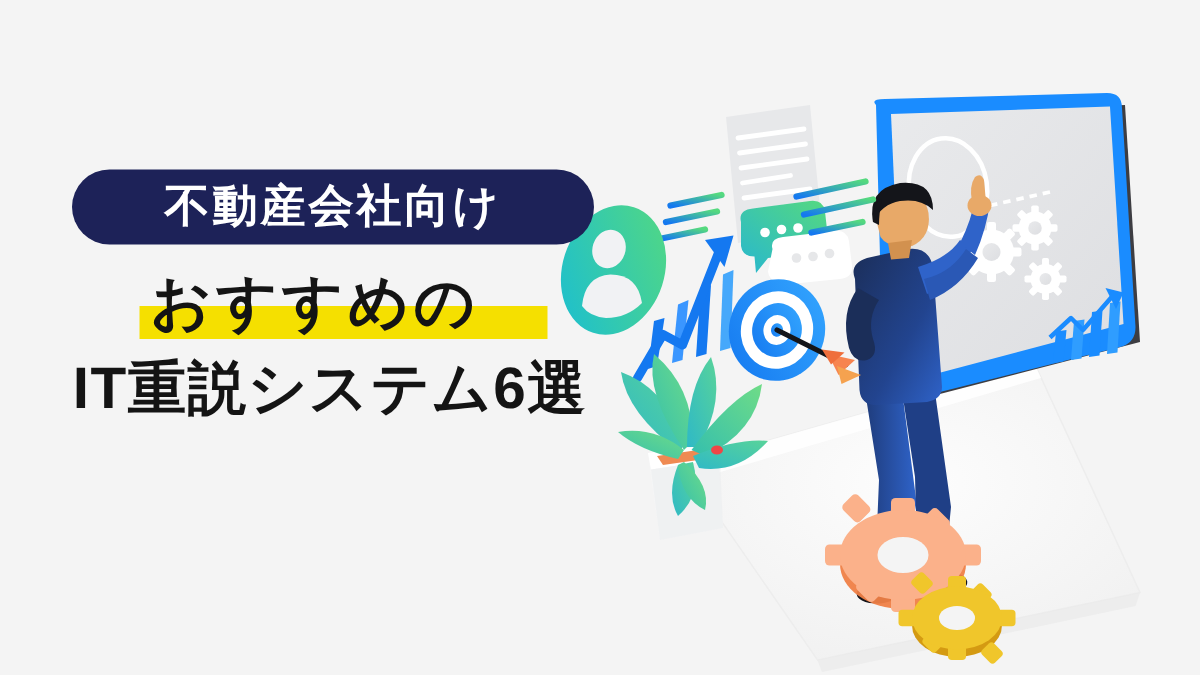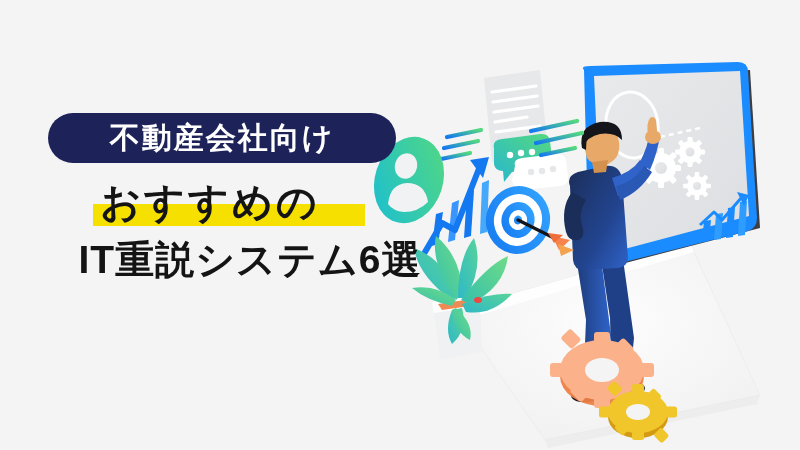--- a/index.html
+++ b/index.html
@@ -75,21 +75,20 @@
     left: 0px;
     top: 234px;
     width: 440px;
     text-align: center;
     font-size: 39px;
     font-weight: bold;
     color: #141414;
     letter-spacing: 1px;
     line-height: 52px;
     white-space: nowrap;
-    padding-left: 30px;
   }
 
   
   .illustration {
     position: absolute;
     left: 0;
     top: 0;
     width: 800px;
     height: 450px;
     pointer-events: none;

